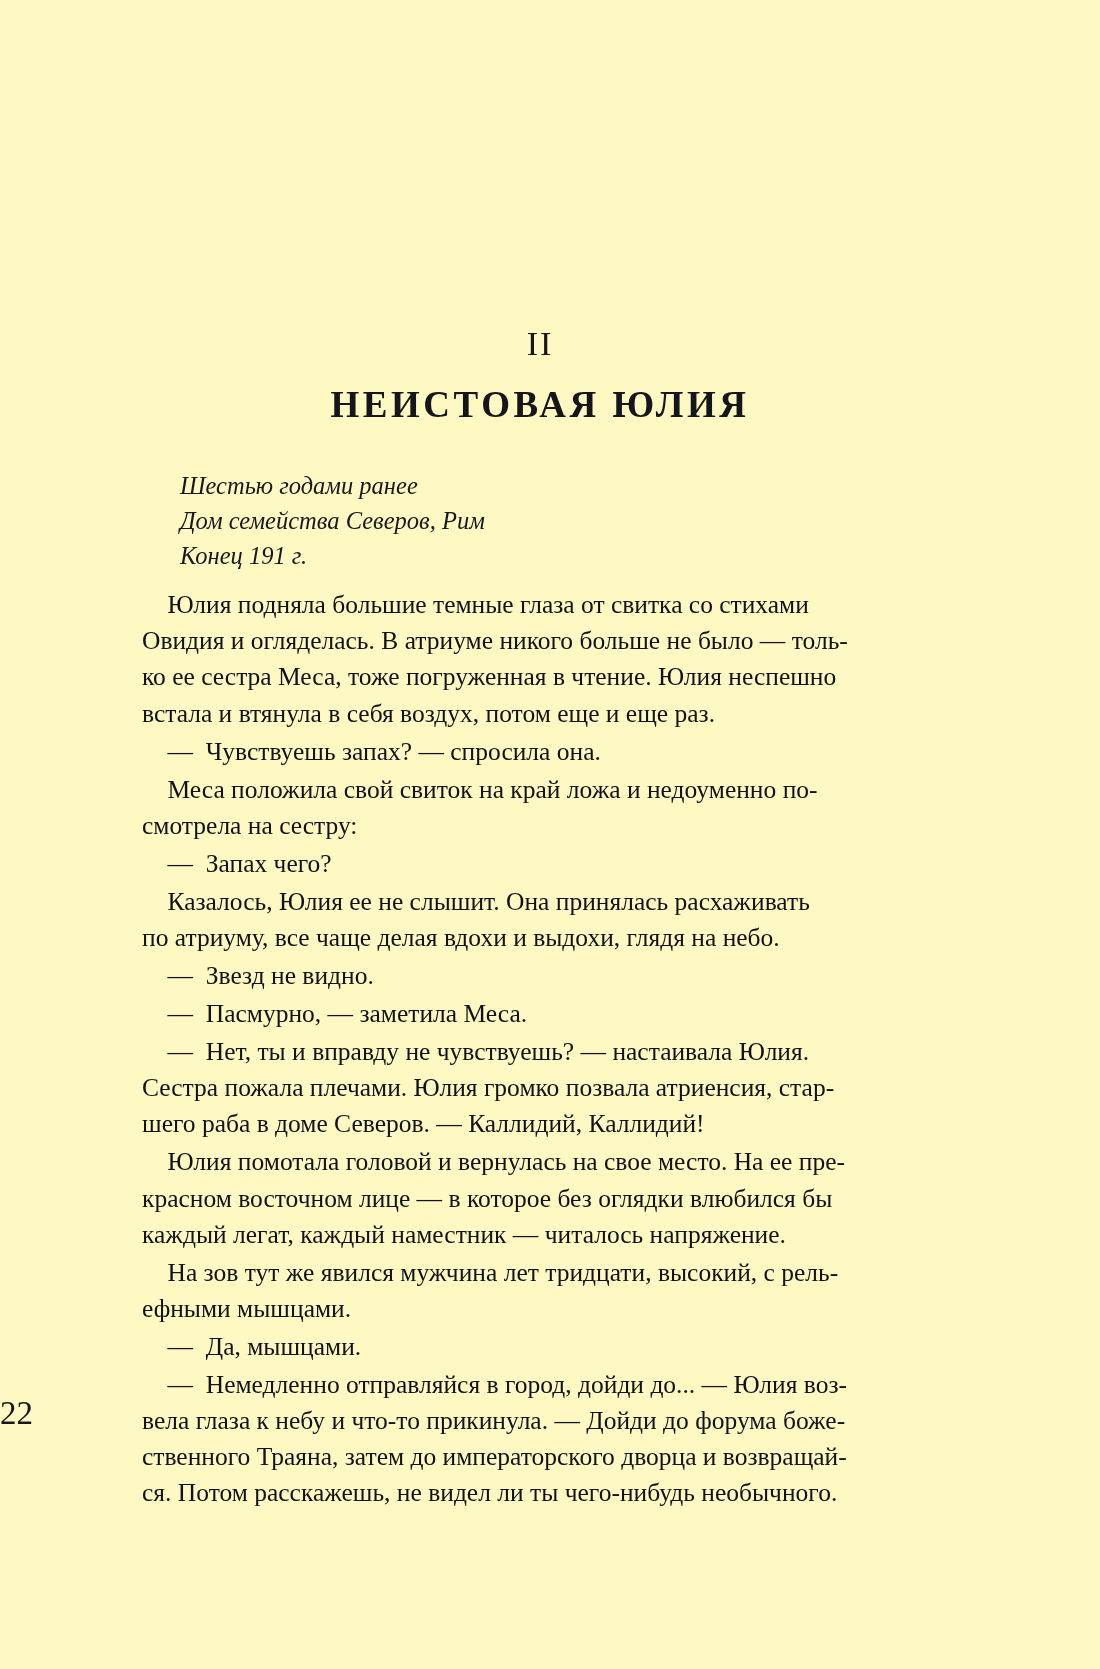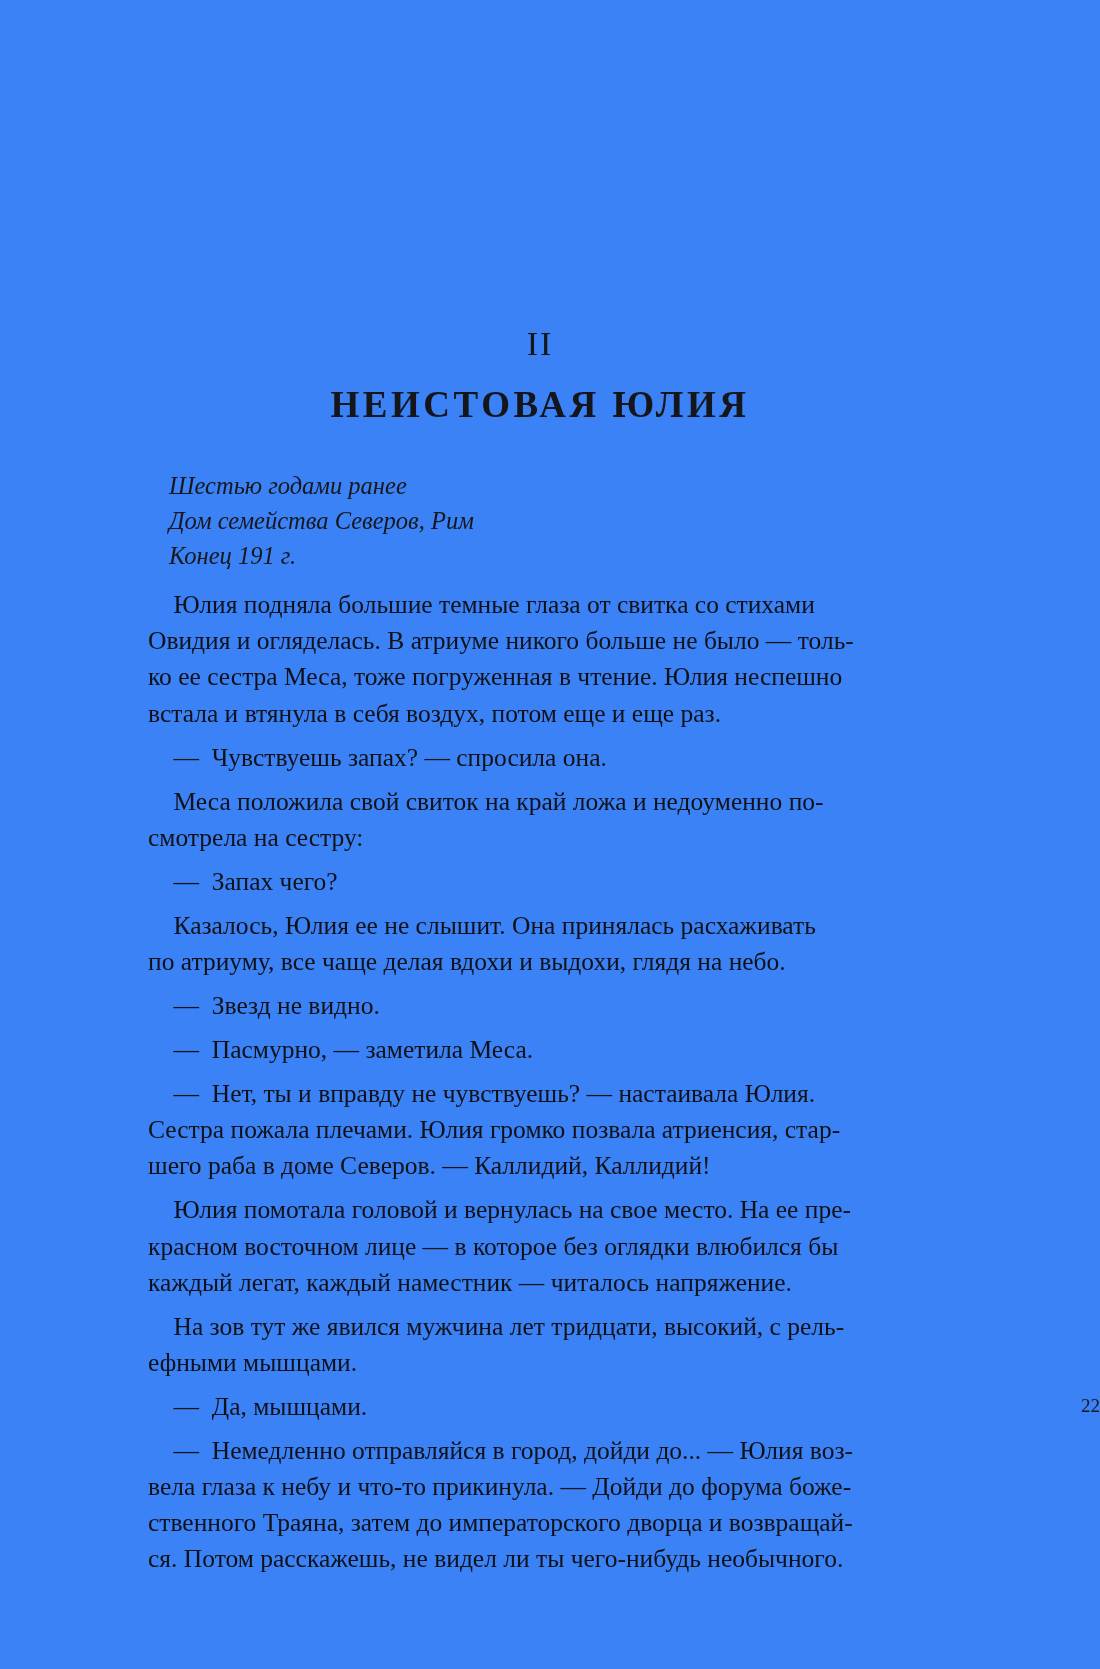--- a/index.html
+++ b/index.html
@@ -14,21 +14,21 @@
     color: #111111;
     position: relative;
     overflow: hidden;
   }
 
   .page {
     width: 1100px;
     height: 1669px;
     box-sizing: border-box;
     position: relative;
-    background: #3b82f6;
+    background: #fef9c3;
   }
 
   .content {
     position: absolute;
     left: 140px;
     top: 0;
     width: 800px;
   }
 
   .chapter-number {
@@ -46,41 +46,41 @@
     font-size: 37px;
     letter-spacing: 3.5px;
     color: #15151c;
     margin-top: 22px;
     line-height: 1.15;
     font-weight: 700;
   }
 
   .epigraph {
     margin-top: 42px;
-    margin-left: 29px;
+    margin-left: 40px;
     font-style: italic;
     font-size: 24.5px;
     line-height: 1.42;
     color: #17171c;
   }
   .epigraph .eline {
     white-space: nowrap;
   }
 
   .body-text {
     margin-top: 14px;
     font-size: 25.5px;
     line-height: 1.415;
     text-align: justify;
     color: #111118;
     hyphens: manual;
   }
 
   .body-text p {
-    margin: 8px;
+    margin: 2px;
     text-indent: 0;
     text-align: justify;
   }
 
   
   .ln {
     display: block;
     white-space: pre;
   }
   .ln.just {
@@ -88,22 +88,22 @@
     justify-content: space-between;
     white-space: normal;
   }
   .ln.just > span { white-space: pre; }
 
   .page-number {
     position: absolute;
     left: 0;
     right: 0;
     top: 1395px;
-    text-align: right;
-    font-size: 19px;
+    text-align: left;
+    font-size: 33px;
     color: #17171c;
   }
 </style>
 </head>
 <body>
 
 <div class="page">
   <div class="content">
 
     <div class="chapter-number">II</div>

